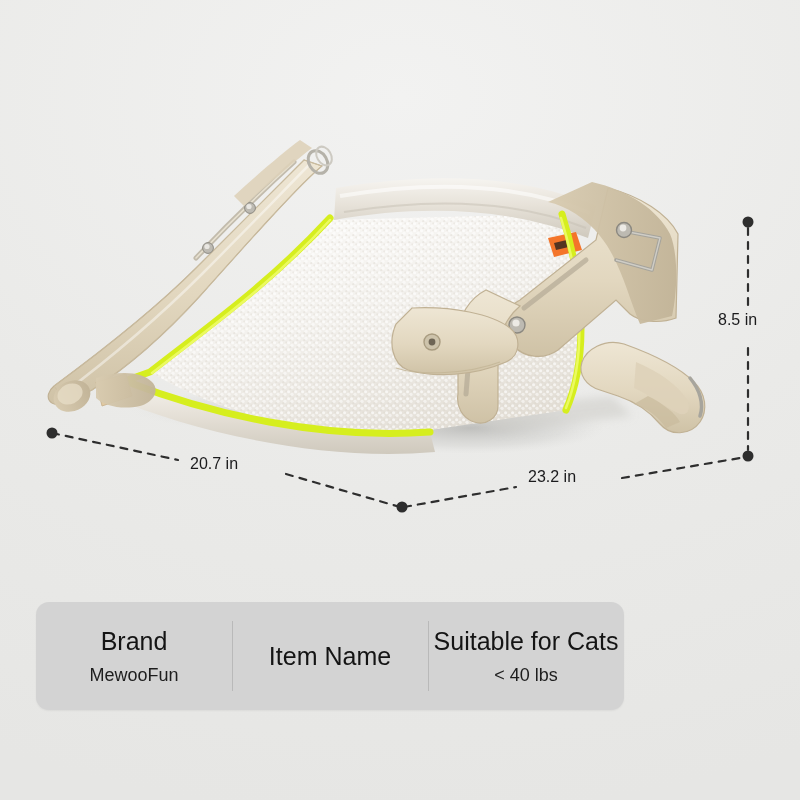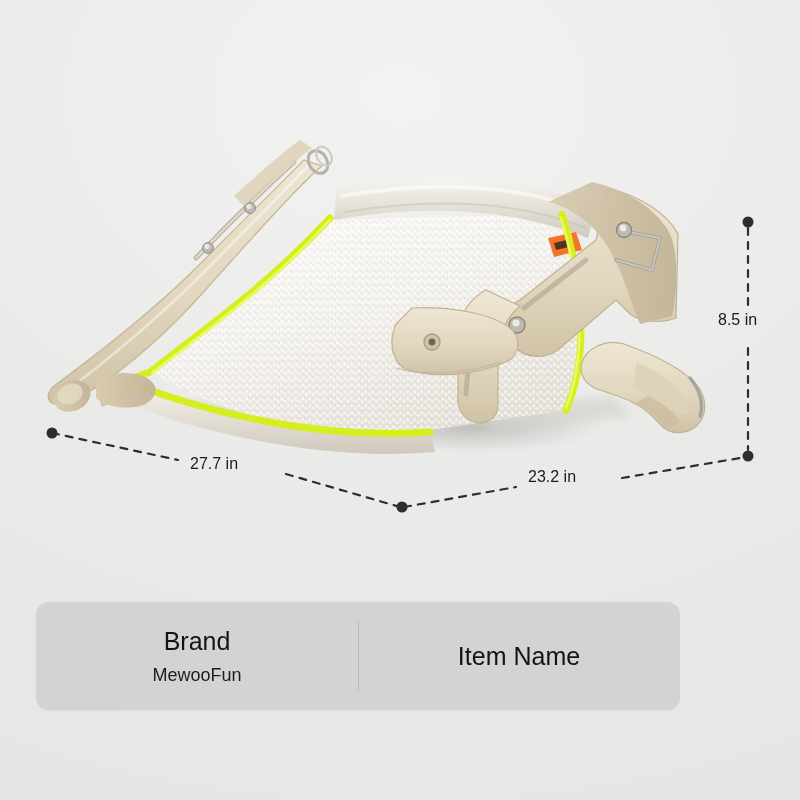--- a/index.html
+++ b/index.html
@@ -27,21 +27,21 @@
   .dim-label{
     position:absolute;color:#1b1b1d;font-size:16px;
     white-space:nowrap;
   }
   #dim-width-label{left:190px;top:455px;}
   #dim-depth-label{left:528px;top:468px;}
   #dim-height-label{left:718px;top:311px;}
 
   
   #infobar{
-    position:absolute;left:36px;top:602px;width:644px;height:108px;
+    position:absolute;left:36px;top:602px;width:588px;height:108px;
     background:#d3d3d3;border-radius:13px;
     display:flex;align-items:stretch;
     box-shadow:0 1px 2px rgba(0,0,0,.05);
   }
   .info-col{
     flex:1;display:flex;flex-direction:column;
     align-items:center;justify-content:center;position:relative;
   }
   .info-col + .info-col:before{
     content:"";position:absolute;left:0;top:19px;bottom:19px;
@@ -288,27 +288,31 @@
       <line x1="748" y1="348" x2="748" y2="450"></line>
     </g>
     <g fill="#2e2e2e">
       <circle cx="52" cy="433" r="5.5"></circle>
       <circle cx="402" cy="507" r="5.5"></circle>
       <circle cx="748" cy="456" r="5.5"></circle>
       <circle cx="748" cy="222" r="5.5"></circle>
     </g>
   </svg>
 
-  <div class="dim-label" id="dim-width-label">27.7 in</div>
+  <div class="dim-label" id="dim-width-label">20.7 in</div>
   <div class="dim-label" id="dim-depth-label">23.2 in</div>
   <div class="dim-label" id="dim-height-label">8.5 in</div>
 
   <div id="infobar">
     <div class="info-col">
       <div class="info-head">Brand</div>
       <div class="info-sub">MewooFun</div>
     </div>
     <div class="info-col">
       <div class="info-head">Item Name</div>
     </div>
+    <div class="info-col">
+      <div class="info-head">Suitable for Cats</div>
+      <div class="info-sub">&lt; 40 lbs</div>
+    </div>
   </div>
 
 </div>
 
 </body></html>

